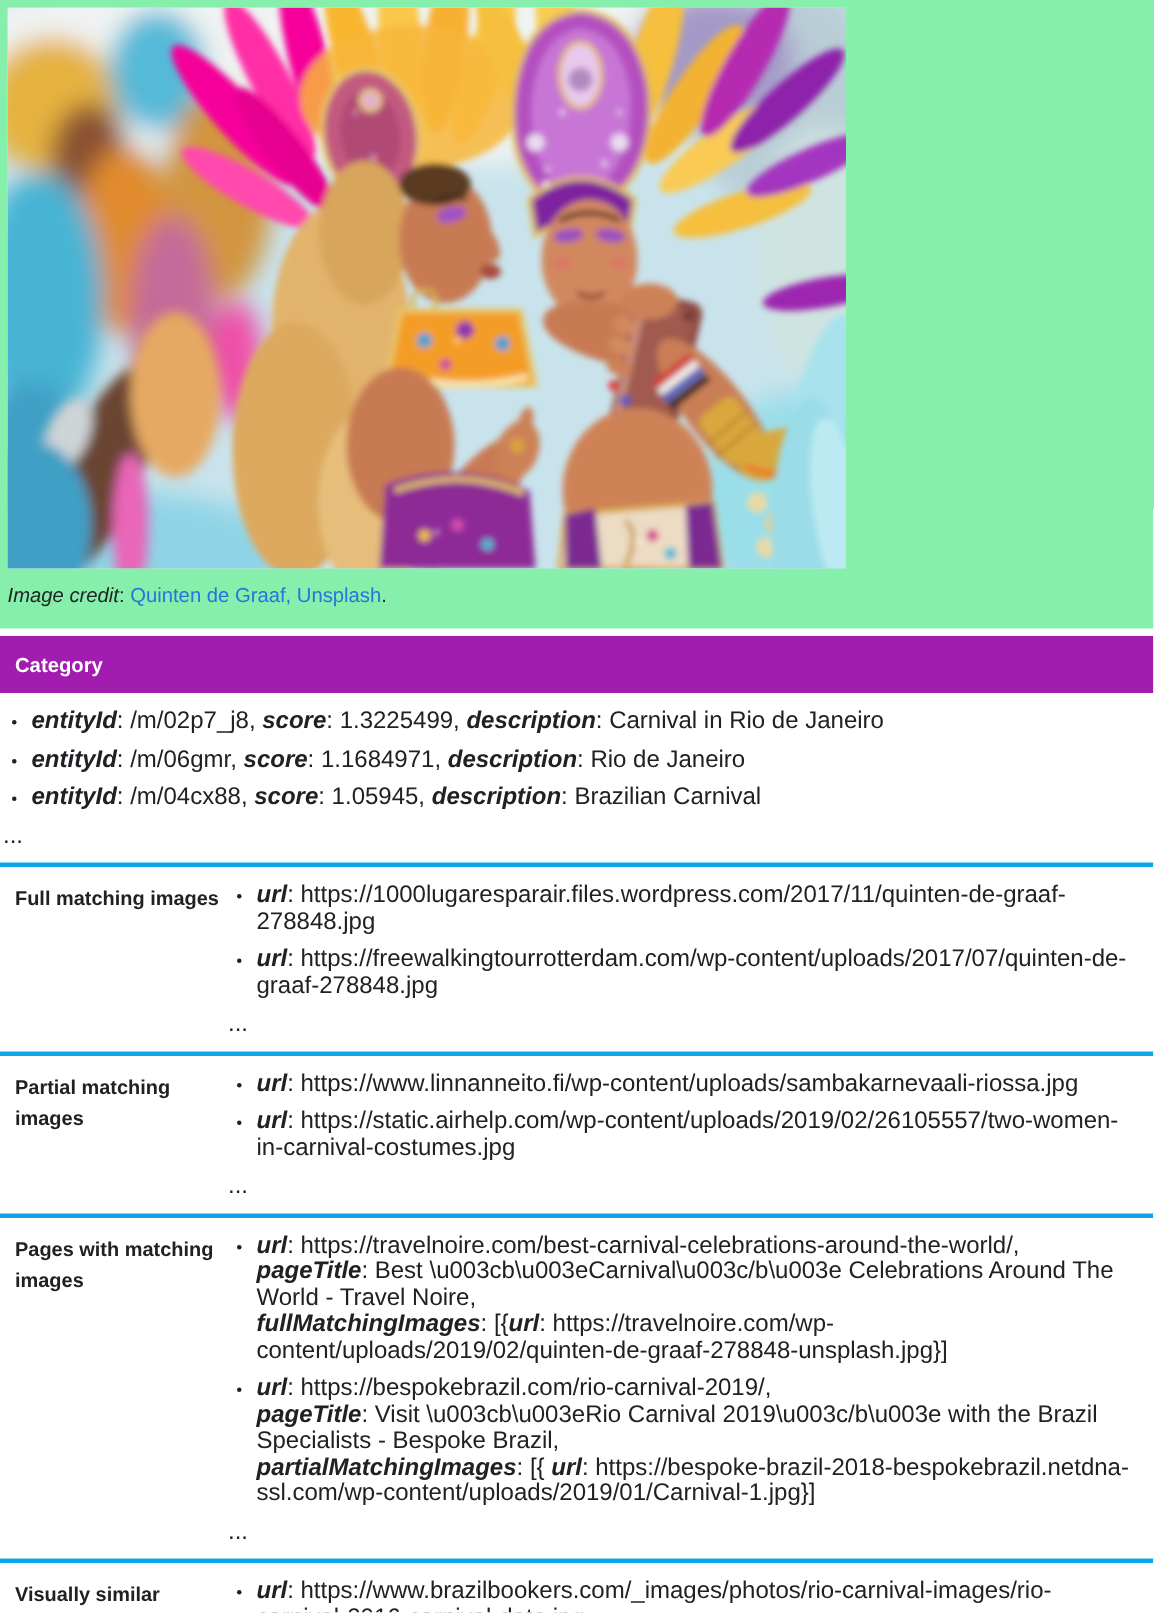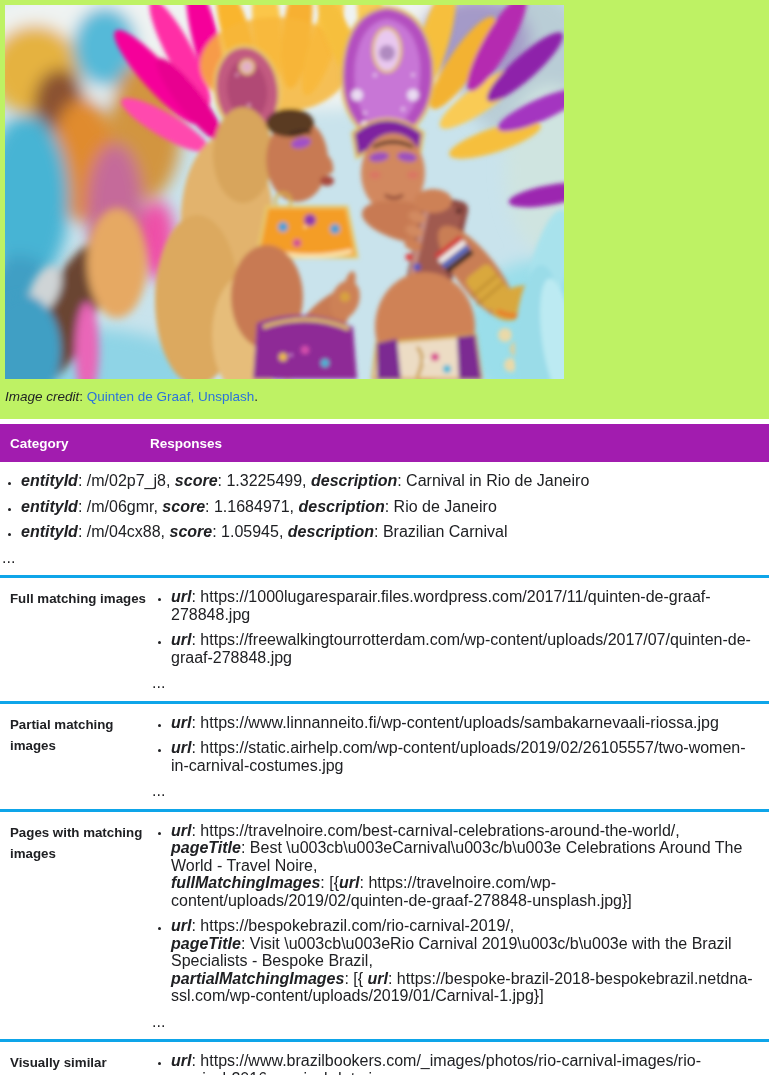--- a/index.html
+++ b/index.html
@@ -26,21 +26,21 @@
   .col-resp li{margin:0 0 8px 0;}
   .col-resp li::marker{color:#202124;font-size:11px;}
   .k{font-weight:700;font-style:italic;}
   .more{padding-left:2px;line-height:17.5px;}
 </style>
 </head>
 <body>
 
 <div class="page">
 
-  <div class="hero" style="background: #bef264;">
+  <div class="hero" style="background: #86efac;">
     <div class="photo">
       <svg width="559" height="374" viewBox="0 0 559 374" xmlns="http://www.w3.org/2000/svg">
         <defs>
           <filter id="b8" x="-40%" y="-40%" width="180%" height="180%">
               <feGaussianBlur stdDeviation="8"></feGaussianBlur>
             </filter>
           <filter id="b4" x="-40%" y="-40%" width="180%" height="180%">
               <feGaussianBlur stdDeviation="4"></feGaussianBlur>
             </filter>
           <filter id="b2" x="-40%" y="-40%" width="180%" height="180%">
@@ -228,21 +228,20 @@
       </svg>
     </div>
     <div class="credit">
       <span class="it">Image credit</span><span>: </span><a href="#" style="color: rgb(43, 115, 219);">Quinten de Graaf, Unsplash</a><span>.</span>
     </div>
   </div>
 
   <div class="results">
     <div class="thead" style="background: #a21caf; color: rgb(255, 255, 255);">
       <div class="col-cat">Category</div>
-      <div class="col-resp">Responses</div>
     </div>
     <div>
         <div class="tr">
           <div class="col-resp">
             <ul>
               <li><span class="k">entityId</span><span>: /m/02p7_j8, </span><span class="k">score</span><span>: 1.3225499, </span><span class="k">description</span><span>: Carnival in Rio de Janeiro</span></li>
               <li><span class="k">entityId</span><span>: /m/06gmr, </span><span class="k">score</span><span>: 1.1684971, </span><span class="k">description</span><span>: Rio de Janeiro</span></li>
               <li><span class="k">entityId</span><span>: /m/04cx88, </span><span class="k">score</span><span>: 1.05945, </span><span class="k">description</span><span>: Brazilian Carnival</span></li>
             </ul>
             <div class="more">...</div>

